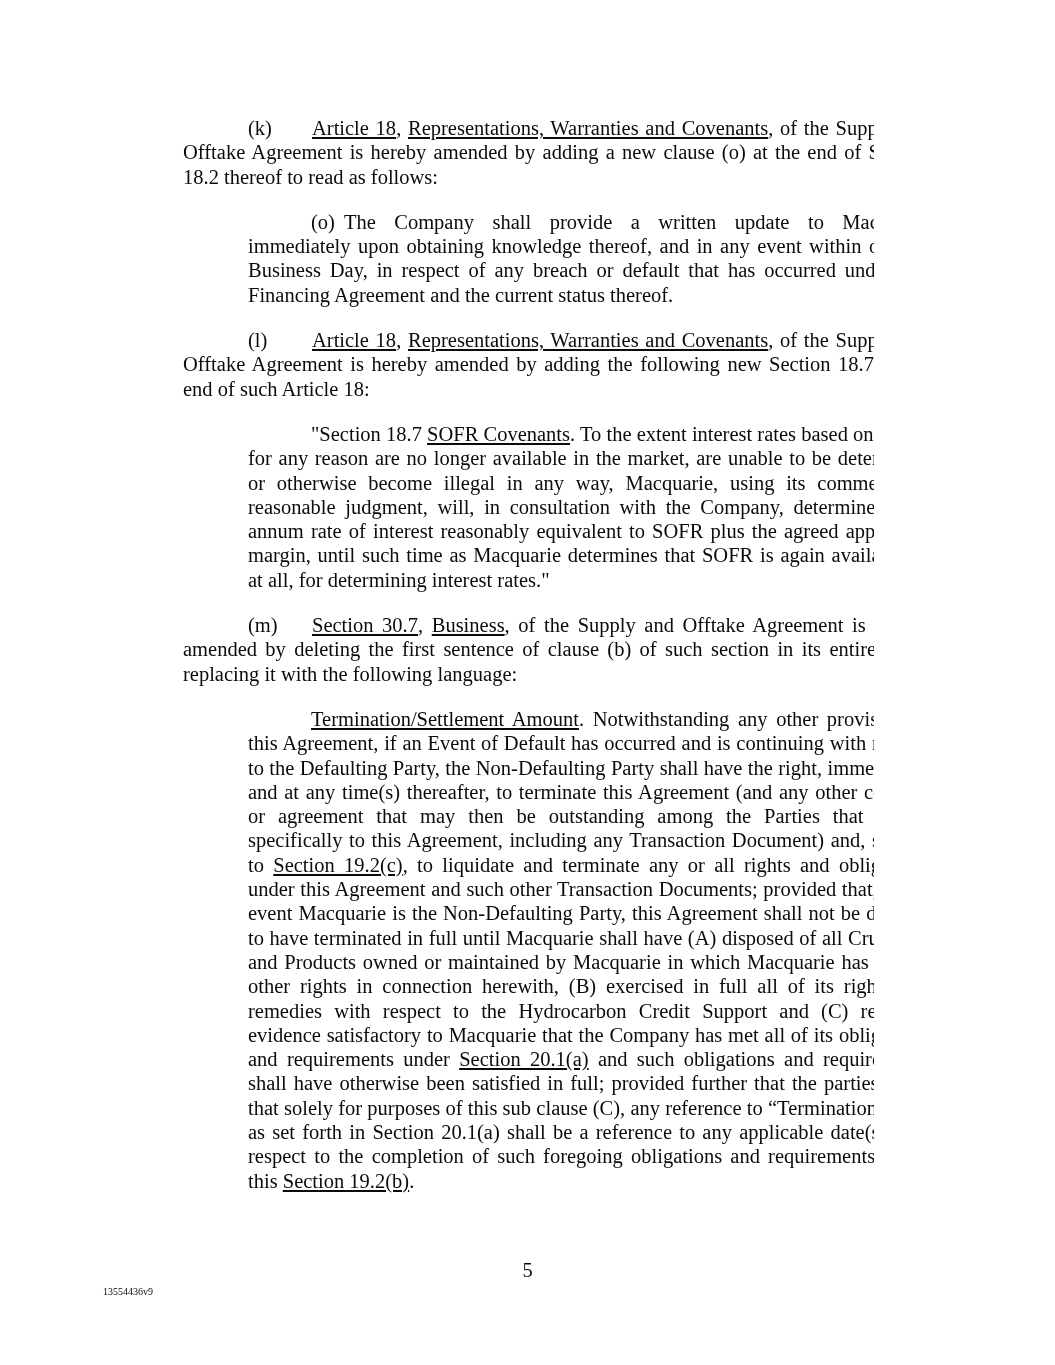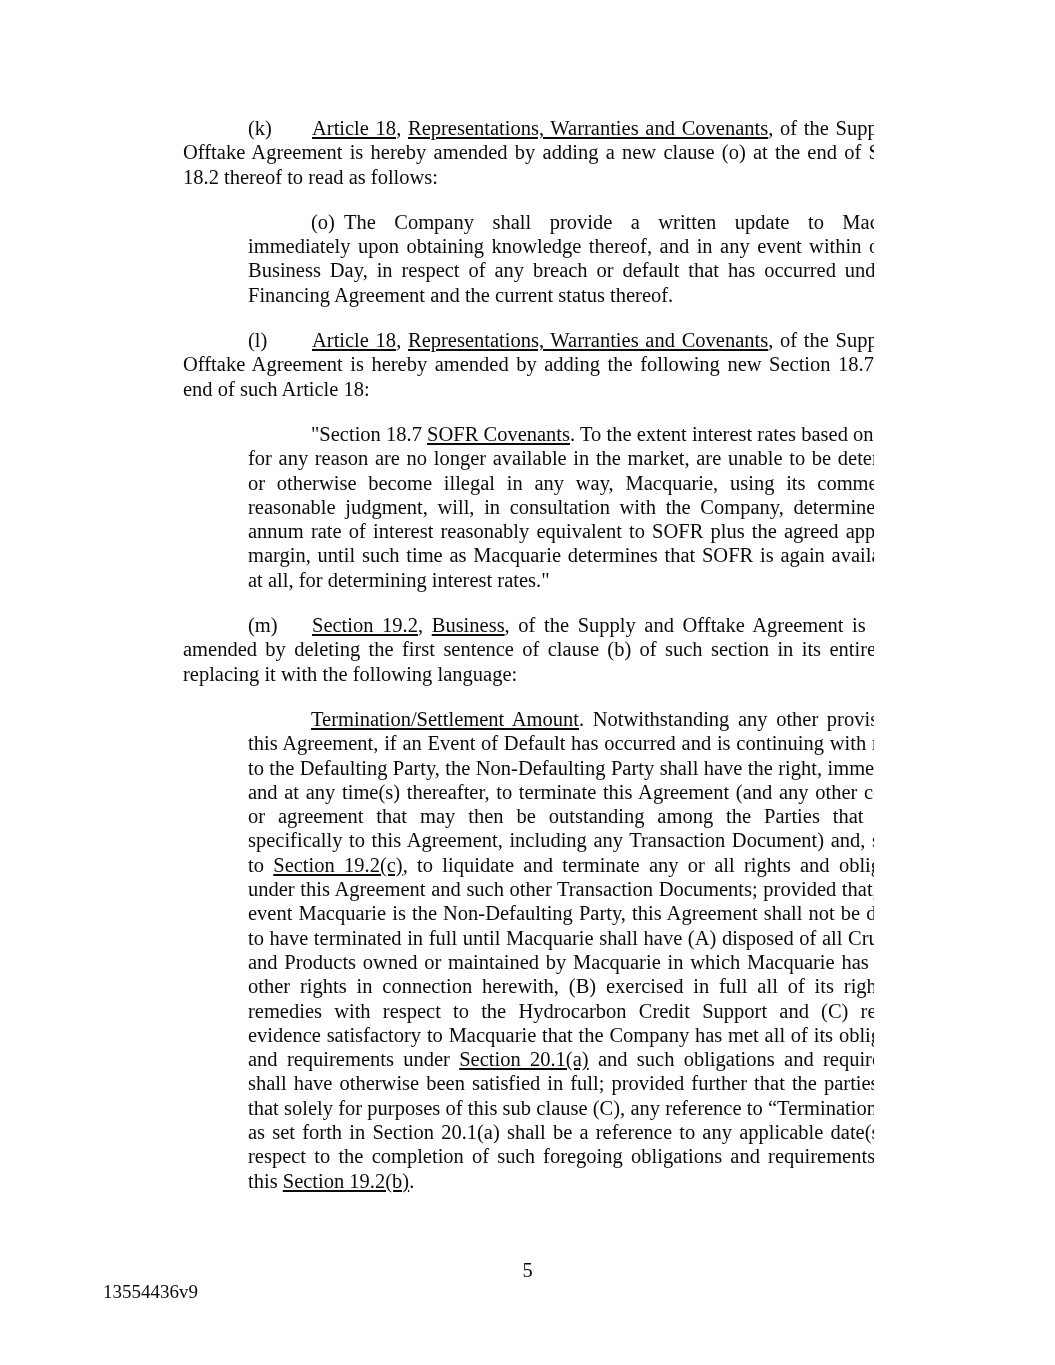--- a/index.html
+++ b/index.html
@@ -52,39 +52,39 @@
     top: 1258px;
     left: 0;
     width: 1055px;
     text-align: center;
     font-size: 20.5px;
   }
   .doc-id {
     position: absolute;
     top: 1284px;
     left: 103px;
-    font-size: 19px;
+    font-size: 10px;
     line-height: 15px;
   }
 </style>
 </head>
 <body>
 
 <div class="page">
   <div class="content">
 
     <p class="para"><span class="plabel">(k)</span><span class="u">Article 18</span><span>, </span><span class="u">Representations, Warranties and Covenants</span><span>, of the Supply and Offtake Agreement is hereby amended by adding a new clause (o) at the end of Section 18.2 thereof to read as follows:</span></p>
 
     <p class="quote"><span class="qlabel">(o)</span><span>The Company shall provide a written update to Macquarie immediately upon obtaining knowledge thereof, and in any event within one (5) Business Day, in respect of any breach or default that has occurred under any Financing Agreement and the current status thereof.</span></p>
 
     <p class="para"><span class="plabel">(l)</span><span class="u">Article 18</span><span>, </span><span class="u">Representations, Warranties and Covenants</span><span>, of the Supply and Offtake Agreement is hereby amended by adding the following new Section 18.7 to the end of such Article 18:</span></p>
 
     <p class="quote"><span>"Section 18.7 </span><span class="u">SOFR Covenants</span><span>.  To the extent interest rates based on SOFR for any reason are no longer available in the market, are unable to be determined or otherwise become illegal in any way, Macquarie, using its commercially reasonable judgment, will, in consultation with the Company, determine a per annum rate of interest reasonably equivalent to SOFR plus the agreed applicable margin, until such time as Macquarie determines that SOFR is again available, if at all, for determining interest rates."</span></p>
 
-    <p class="para"><span class="plabel">(m)</span><span class="u">Section 19.2</span><span>, </span><span class="u">Business</span><span>, of the Supply and Offtake Agreement is hereby amended by deleting the first sentence of clause (b) of such section in its entirety and replacing it with the following language:</span></p>
+    <p class="para"><span class="plabel">(m)</span><span class="u">Section 30.7</span><span>, </span><span class="u">Business</span><span>, of the Supply and Offtake Agreement is hereby amended by deleting the first sentence of clause (b) of such section in its entirety and replacing it with the following language:</span></p>
 
     <p class="quote"><span class="u">Termination/Settlement Amount</span><span>.  Notwithstanding any other provision of this Agreement, if an Event of Default has occurred and is continuing with respect to the Defaulting Party, the Non-Defaulting Party shall have the right, immediately and at any time(s) thereafter, to terminate this Agreement (and any other contract or agreement that may then be outstanding among the Parties that relates specifically to this Agreement, including any Transaction Document) and, subject to </span><span class="u">Section 19.2(c)</span><span>, to liquidate and terminate any or all rights and obligations under this Agreement and such other Transaction Documents; provided that, in the event Macquarie is the Non-Defaulting Party, this Agreement shall not be deemed to have terminated in full until Macquarie shall have (A) disposed of all Crude Oil and Products owned or maintained by Macquarie in which Macquarie has lien or other rights in connection herewith, (B) exercised in full all of its rights and remedies with respect to the Hydrocarbon Credit Support and (C) received evidence satisfactory to Macquarie that the Company has met all of its obligations and requirements under </span><span class="u">Section 20.1(a)</span><span> and such obligations and requirements shall have otherwise been satisfied in full; provided further that the parties agree that solely for purposes of this sub clause (C), any reference to “Termination Date” as set forth in Section 20.1(a) shall be a reference to any applicable date(s) with respect to the completion of such foregoing obligations and requirements under this </span><span class="u">Section 19.2(b)</span><span>.</span></p>
 
   </div>
 
   <div class="page-number">5</div>
   <div class="doc-id">13554436v9</div>
 </div>
 
 </body></html>

